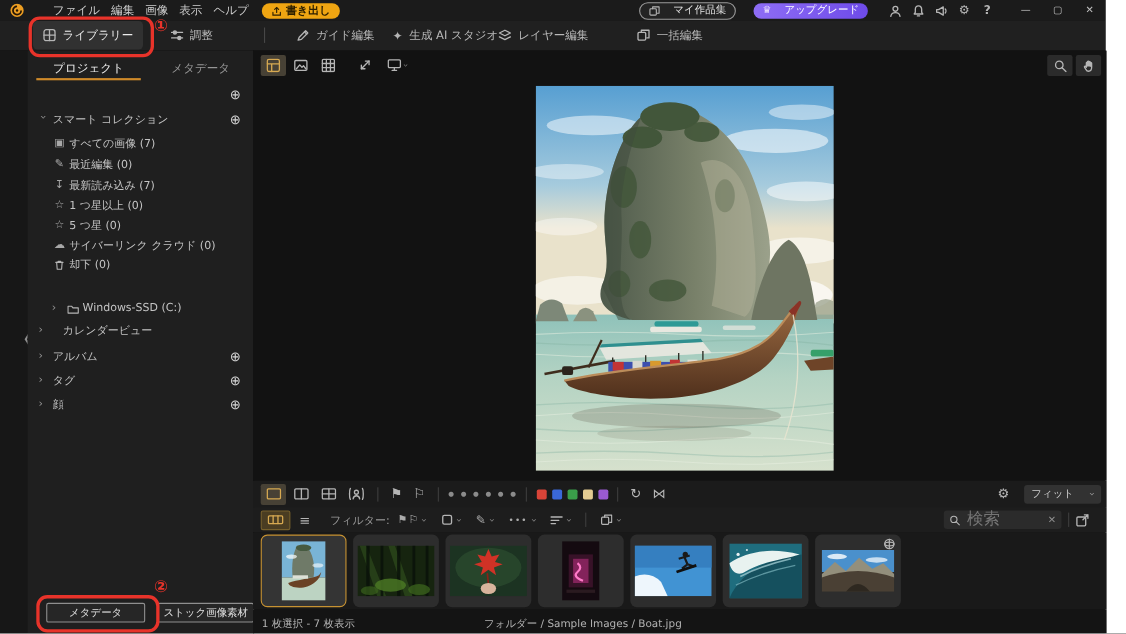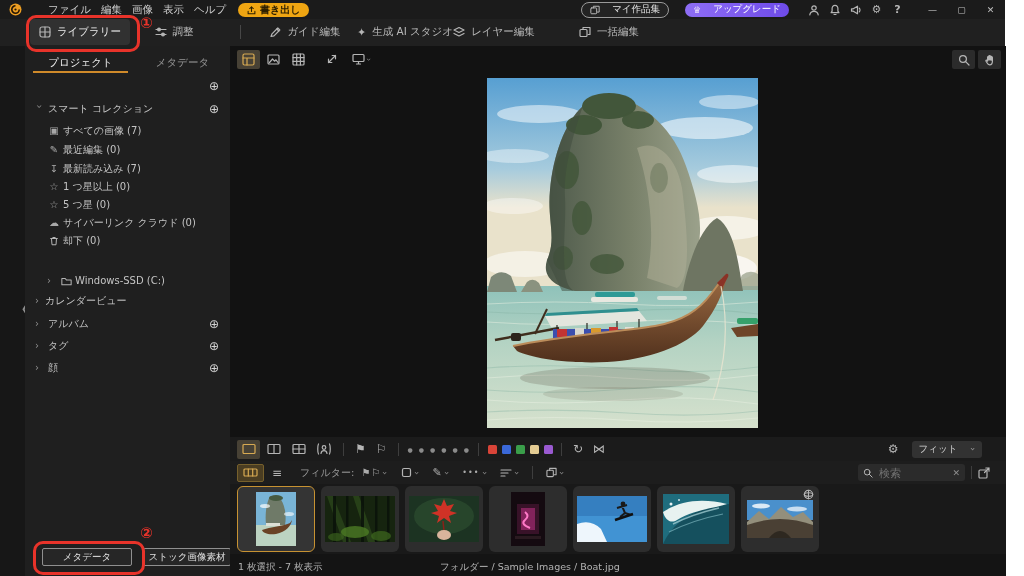--- a/index.html
+++ b/index.html
@@ -57,33 +57,33 @@
 
   
   .viewerbar{position:absolute;left:230px;top:437px;width:776px;height:24px;background:#1b1b1b;
              display:flex;align-items:center;padding-left:7px;box-sizing:border-box;font-size:10px;}
   .vsep{width:1px;height:13px;background:#3e3e3e;margin:0 6px;}
   .dot{color:#8b8b8b;font-size:6px;margin:0 3px;}
   .chip{width:9px;height:9px;border-radius:1.5px;margin:0 2.5px;}
   .c-red{background:#d94438}.c-blue{background:#3a68d8}.c-green{background:#3a9e4a}.c-tan{background:#e3cb92}.c-purple{background:#9a5ad1}
   .gl{color:#b5b5b5;font-size:12px;margin:0 5px;}
   .fitdd{display:flex;align-items:center;height:17px;background:#323232;border-radius:3px;padding:0 7px;gap:14px;
-         color:#cfcfcf;font-size:9.5px;margin-left:8px;margin-right:24px;}
+         color:#cfcfcf;font-size:9.5px;margin-left:8px;margin-right:5px;}
 
   
   .filmbar{position:absolute;left:230px;top:461px;width:776px;height:23px;background:#1d1d1d;
            display:flex;align-items:center;padding-left:7px;box-sizing:border-box;font-size:10px;}
   .fbn{height:16px;display:flex;align-items:center;justify-content:center;border-radius:2px;padding:0 5px;margin-right:3px;}
   .fbn.active{background:#4a3d22;border:1px solid #76602c;}
   .ddbtn{display:flex;align-items:center;gap:3px;margin:0 7px;color:#ababab;}
   .ddbtn .chv{display:inline-block;transform:rotate(90deg);font-size:9px;color:#8a8a8a;}
   .searchbox{display:flex;align-items:center;height:17px;width:97px;background:#2b2b2b;border-radius:3px;
              padding:0 5px;gap:4px;margin-left:auto;}
   .searchbox input{flex:1;min-width:0;background:transparent;border:none;outline:none;color:#cfcfcf;
-                   font-size:11px;font-family:Liberation Sans, sans-serif;}
+                   font-size:15px;font-family:Liberation Mono, monospace;}
   .thumbs{position:absolute;left:230px;top:484px;width:776px;height:70px;background:#191919;
           display:flex;gap:6px;padding:2px 0 0 7px;box-sizing:border-box;}
   .cell{position:relative;width:78px;height:66px;background:#2d2d2d;border-radius:6px;
         display:flex;align-items:center;justify-content:center;box-sizing:border-box;}
   .cell.sel{border:1.5px solid #c79232;background:#343434;}
   .badge360{position:absolute;top:3px;right:5px;}
 
   
   .statusbar{position:absolute;left:230px;top:554px;width:776px;height:22px;background:#141414;font-size:9.5px;color:#b3b3b3;}
   .statusbar .sel-count{position:absolute;left:8px;top:7px;}
@@ -287,21 +287,21 @@
       <span class="chv">›</span>
       <span class="g" style="margin-left:4px;">
         <svg width="11" height="10" viewBox="0 0 13 11">
             <path class="ic" d="M1 2.5h4l1.3 1.7H12v5.6H1z"></path>
           </svg>
       </span>
       <span style="margin-left:2px;">Windows-SSD (C:)</span>
     </div>
     <div class="srow" style="top:245px;padding-left:10px;">
       <span class="chv">›</span>
-      <span style="margin-left:2px;">カレンダービュー</span>
+      <span style="margin-left:14px;">カレンダービュー</span>
     </div>
     <div class="srow" style="top:268px;padding-left:10px;">
       <span class="chv">›</span>
       <span style="margin-left:5px;">アルバム</span>
     </div>
     <span class="plusbtn" style="top:268px;">⊕</span>
     <div class="srow" style="top:290px;padding-left:10px;">
       <span class="chv">›</span>
       <span style="margin-left:5px;">タグ</span>
     </div>

